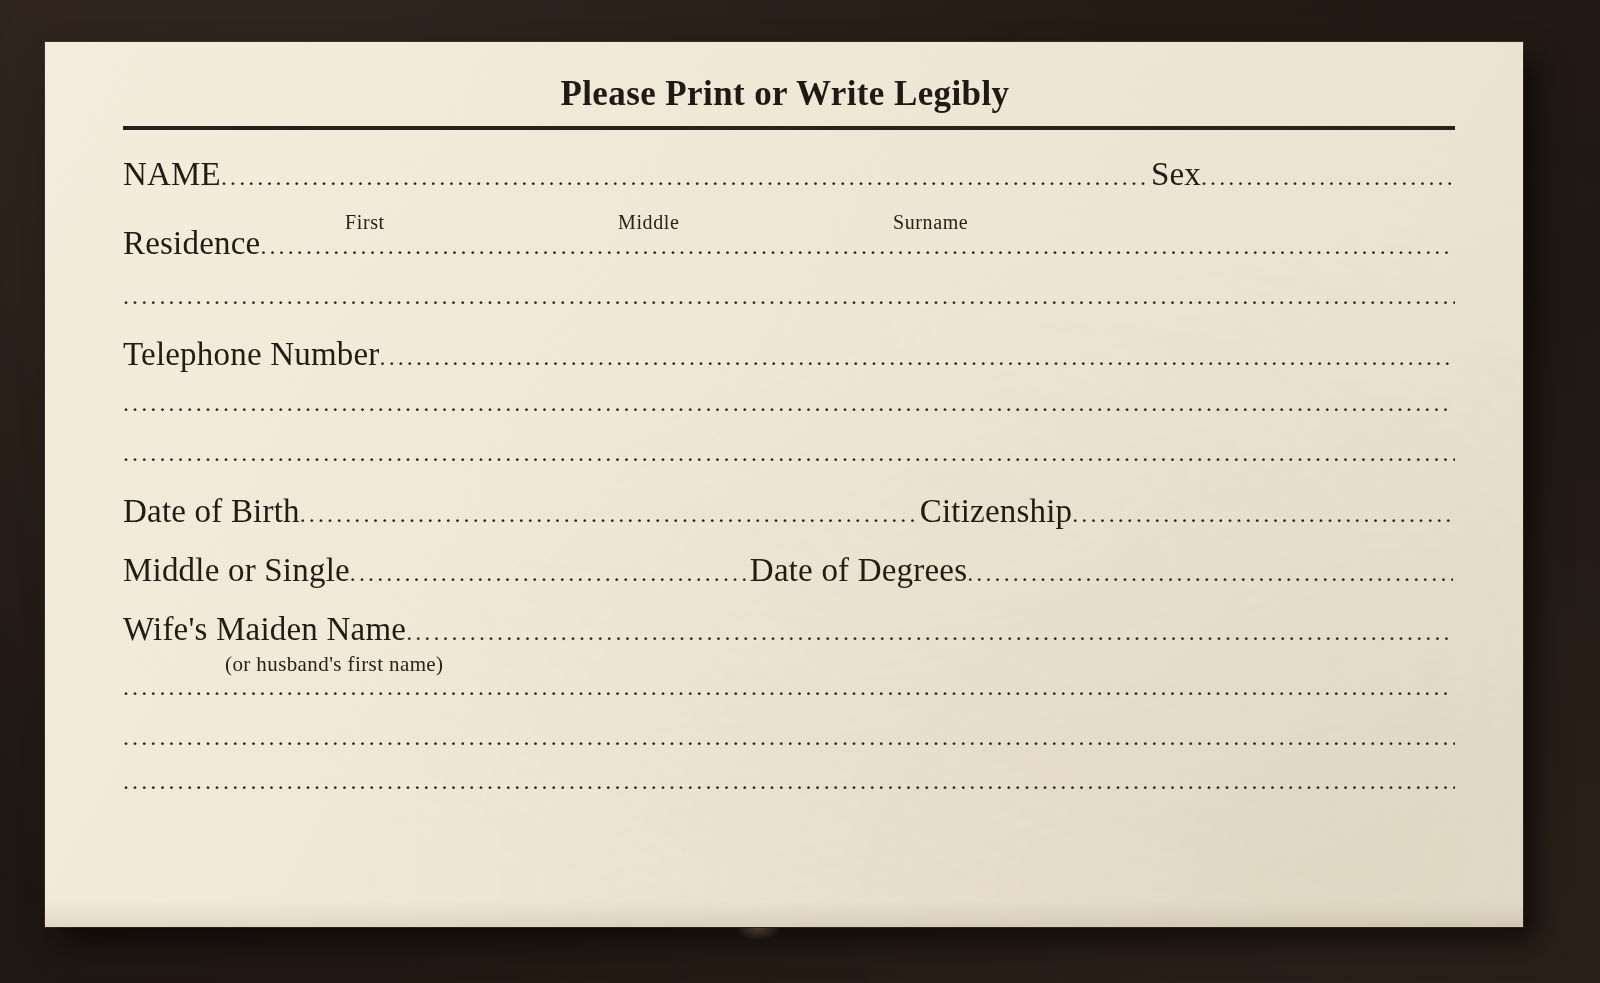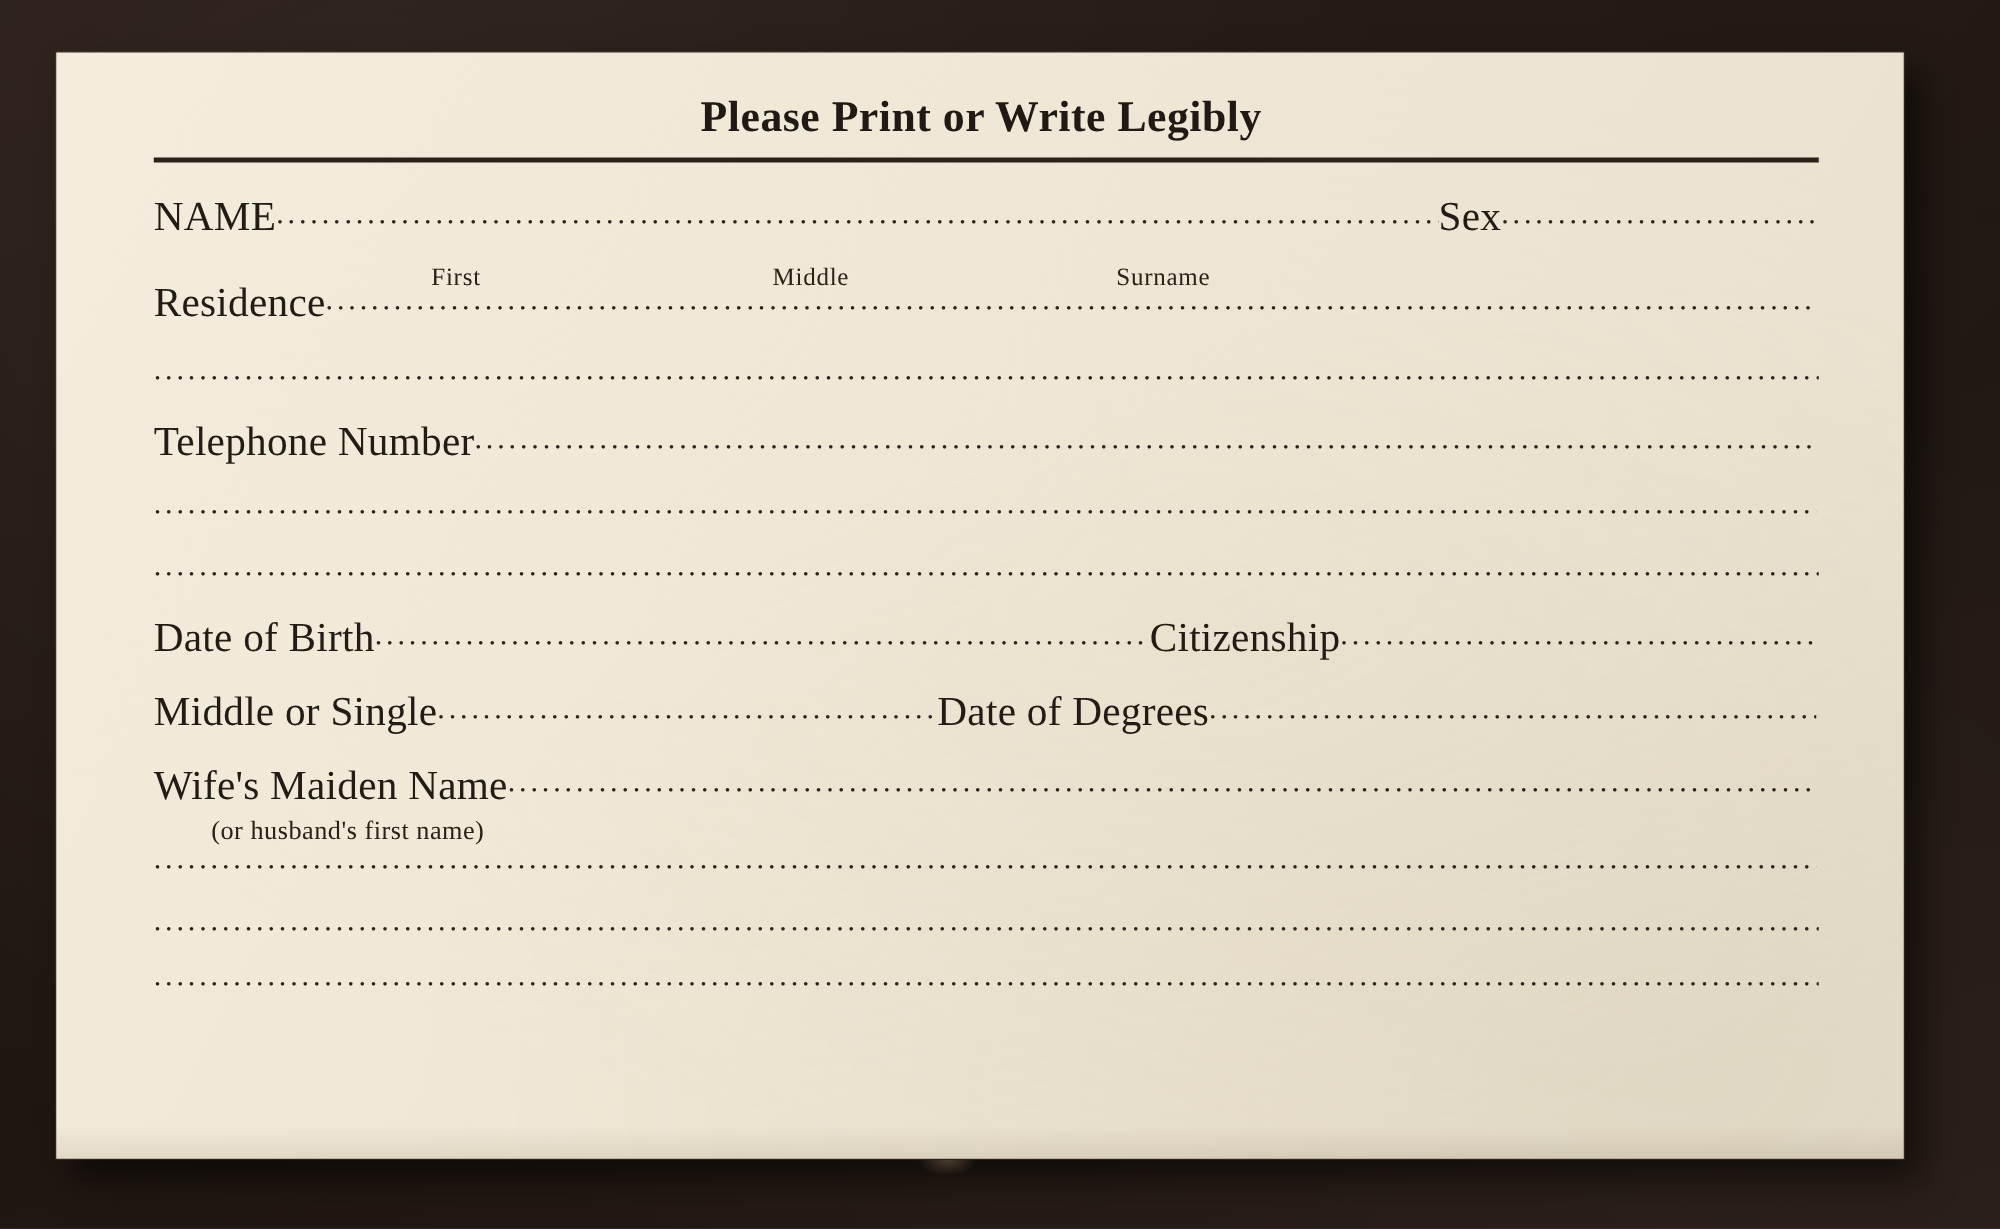--- a/index.html
+++ b/index.html
@@ -10,21 +10,21 @@
     width: 1600px;
     height: 983px;
     background: #241a16;
     font-family: "Liberation Serif", serif;
     overflow: hidden;
   }
   #scene {
     position: relative;
     width: 1600px;
     height: 983px;
-    background: #4c1d95;
+    background: #14532d;
   }
   
   #board-texture {
     position: absolute;
     inset: 0;
     background:
       radial-gradient(circle at 20% 15%, rgba(255,255,255,0.035), rgba(0,0,0,0) 55%),
       radial-gradient(circle at 85% 85%, rgba(255,255,255,0.025), rgba(0,0,0,0) 60%),
       linear-gradient(160deg, #2b1f18 0%, #1e1611 55%, #271c15 100%);
   }
@@ -72,21 +72,21 @@
   .rule {
     height: 4px;
     background: #2a211a;
     margin-top: 12px;
     margin-bottom: 26px;
     width: 1332px;
   }
   
   .row {
     display: flex;
-    align-items: center;
+    align-items: flex-end;
     white-space: nowrap;
     margin-bottom: 4px;
   }
   .lbl {
     font-size: 33px;
     color: #231c15;
     letter-spacing: .2px;
   }
   .dots {
     flex: 1 1 auto;
@@ -122,21 +122,21 @@
     position: absolute;
     top: 16px;
     font-size: 20px;
     color: #2a2219;
     letter-spacing: .6px;
   }
   .paren-note {
     font-size: 21px;
     color: #2a2219;
     letter-spacing: .4px;
-    margin: 2px 0 2px 46px;
+    margin: 2px 0 2px 102px;
   }
   .gap-sm { height: 18px; }
   .gap-md { height: 26px; }
   
   #card-bottom-shadow {
     position: absolute;
     left: 0; right: 0; bottom: 0;
     height: 26px;
     background: linear-gradient(to bottom, rgba(0,0,0,0) 0%, rgba(80,60,40,0.10) 100%);
     pointer-events: none;

